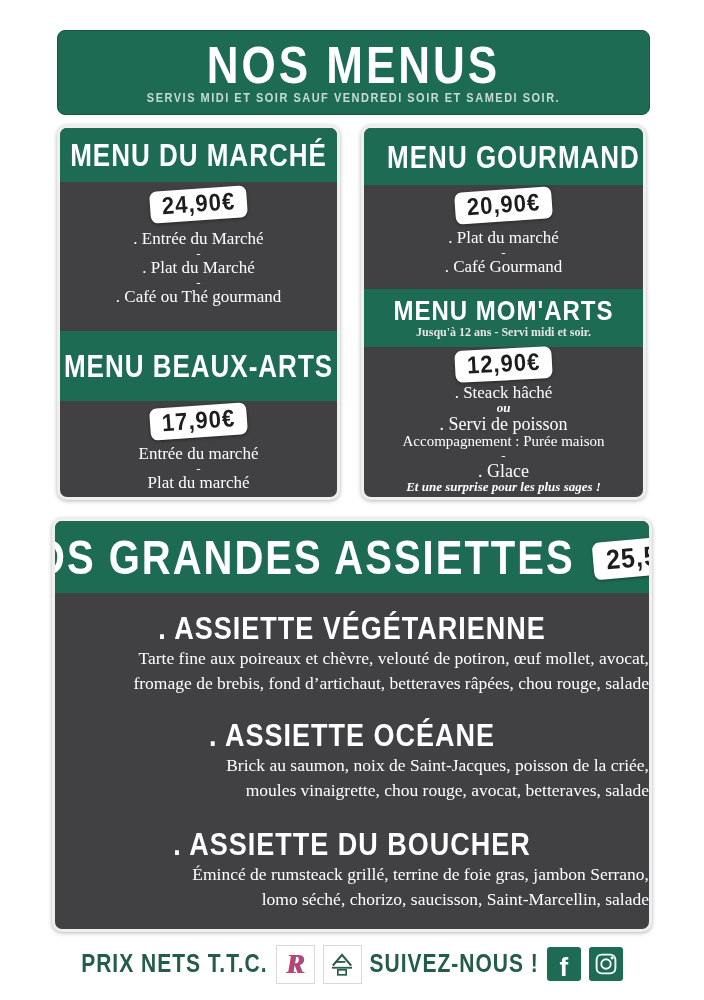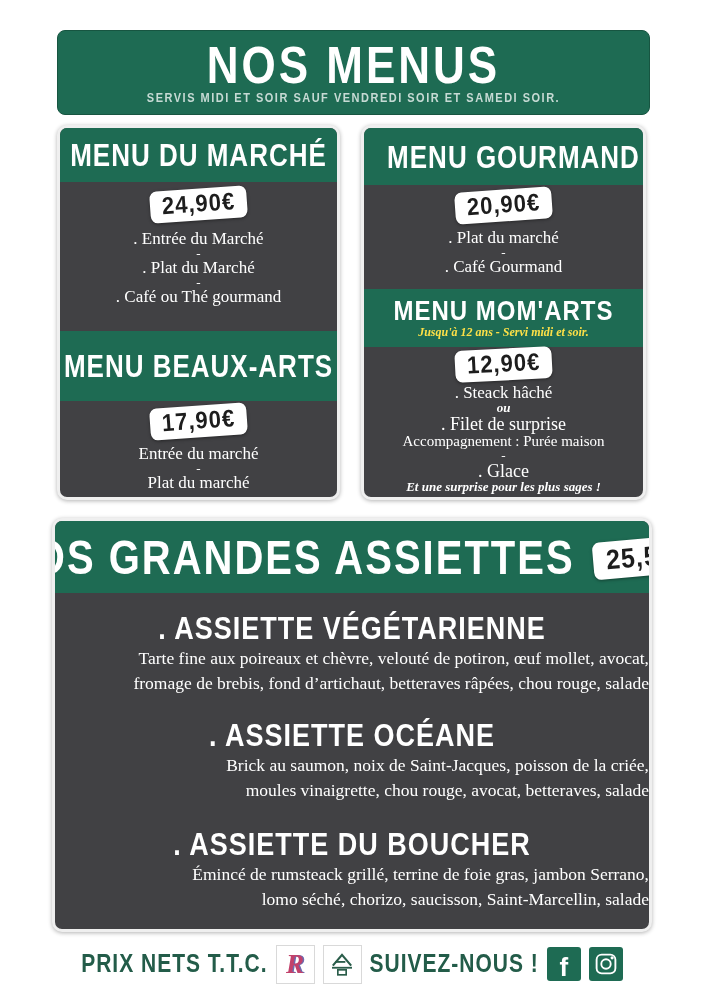--- a/index.html
+++ b/index.html
@@ -22,22 +22,22 @@
 
   
   .card{position:absolute;background:#414144;border:3px solid #efefef;border-radius:10px;
         box-shadow:0 1px 4px rgba(0,0,0,0.3);overflow:hidden;text-align:center;}
   .card-left {left:57px; top:125px;width:277px;height:369px;}
   .card-right{left:361px;top:125px;width:279px;height:369px;}
 
   .band{background:#1e6b53;display:flex;flex-direction:column;align-items:center;justify-content:center;}
   .band-h1{height:54px;}
   .band-title{font-size:26px;line-height:28px;}
-  .band-sub{font-family:"Liberation Serif",serif;font-style:italic;font-weight:700;
-        color:#fde047;font-size:12px;line-height:13px;margin-top:2px;}
+  .band-sub{font-family:"Liberation Serif",serif;font-weight:700;
+        color:#e5e5e5;font-size:12px;line-height:13px;margin-top:2px;}
 
   .badge-row{text-align:center;}
   .badge{display:inline-block;background:#ffffff;color:#1d1d1d;border-radius:7px;
         padding:2px 12px 3px 12px;font-weight:700;font-size:22px;line-height:24px;
         letter-spacing:1px;transform:rotate(-4deg) scaleY(1.1);
         box-shadow:0 1px 3px rgba(0,0,0,0.4);}
 
   .items{color:#ffffff;}
   .item{font-family:"Liberation Serif",serif;font-size:17px;line-height:16px;margin:0;}
   .dash{font-family:"Liberation Serif",serif;font-size:13px;line-height:13px;margin:0;}
@@ -123,21 +123,21 @@
     <div class="band mt14" style="height:58px;">
       <span class="deco" style="font-size:24px;line-height:26px;">MENU MOM'ARTS</span>
       <span class="band-sub">Jusqu'à 12 ans - Servi midi et soir.</span>
     </div>
     <div class="badge-row" style="margin-top:3px;">
       <span class="badge" style="transform:rotate(-3deg) scaleY(1.1);">12,90€</span>
     </div>
     <div class="items mt6">
       <div class="item">. Steack hâché</div>
       <div class="item-note">ou</div>
-      <div class="item" style="font-size:18px;line-height:18px;">. Filet de surprise</div>
+      <div class="item" style="font-size:18px;line-height:18px;">. Servi de poisson</div>
       <div class="item-small">Accompagnement : Purée maison</div>
       <div class="dash">-</div>
       <div class="item" style="font-size:18px;line-height:18px;">. Glace</div>
       <div class="item-note">Et une surprise pour les plus sages !</div>
     </div>
   </section>
 
   <section class="card card-big">
     <div class="big-band">
       <span class="deco big-title">NOS GRANDES ASSIETTES</span>

